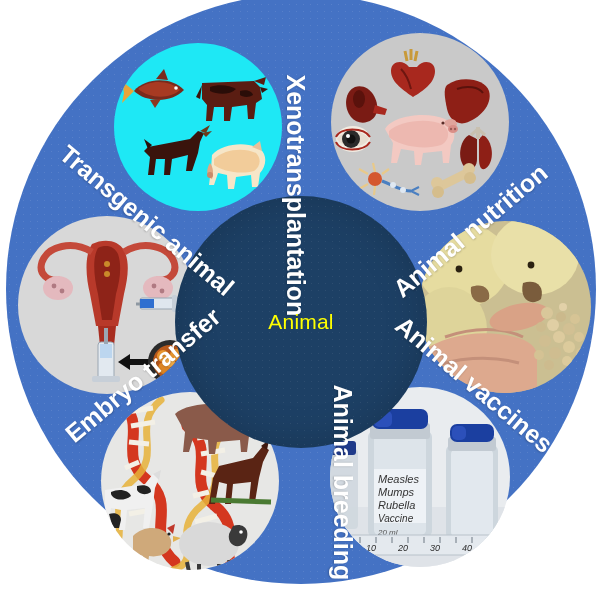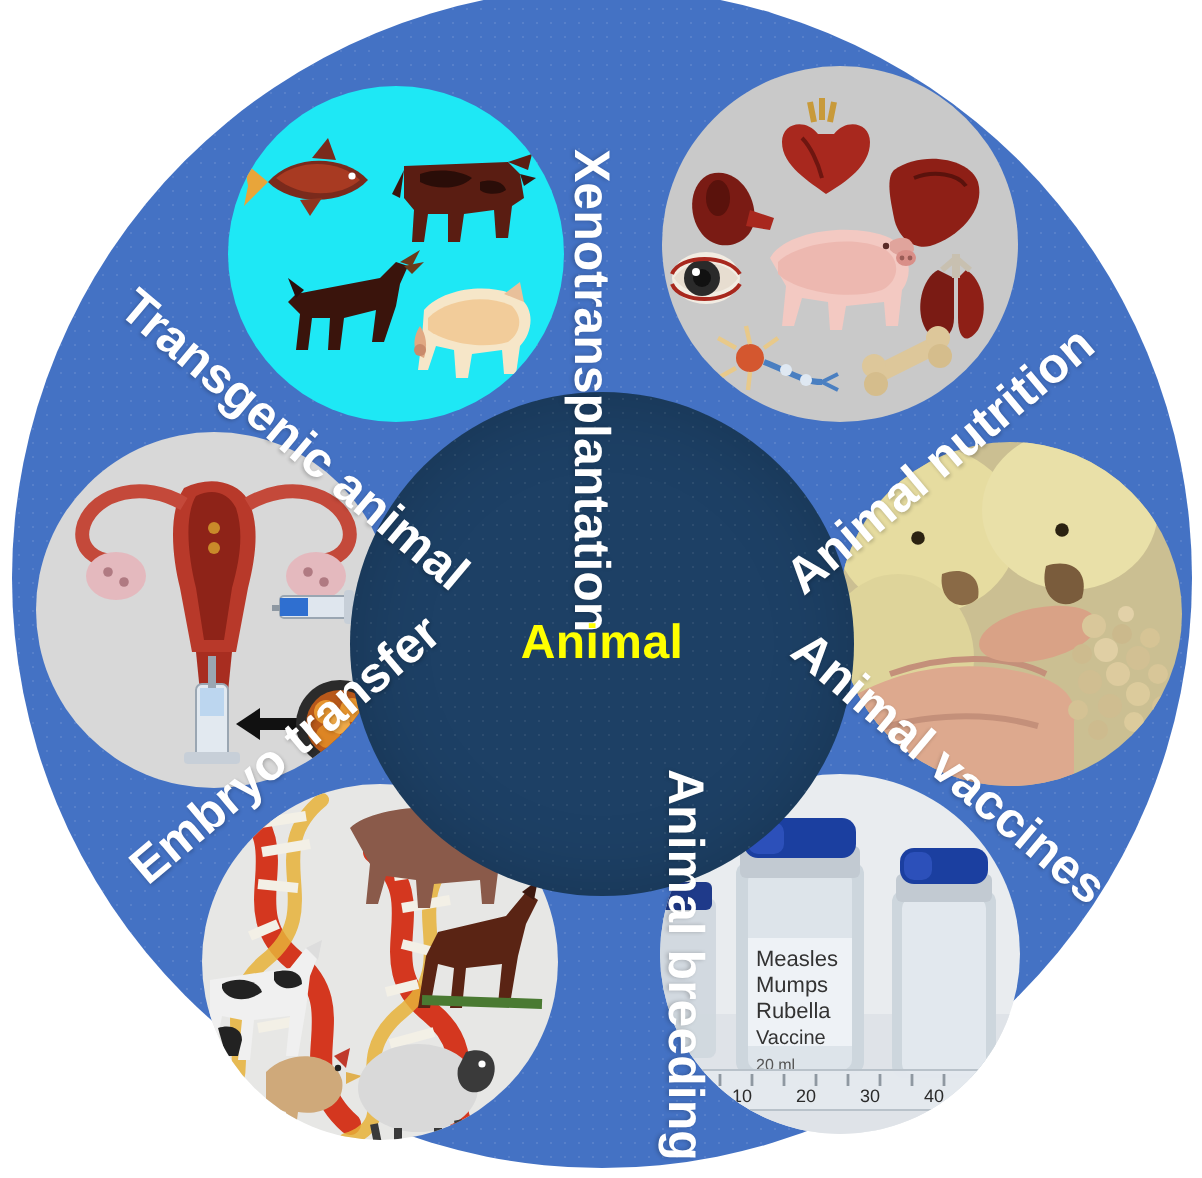--- a/index.html
+++ b/index.html
@@ -29,27 +29,27 @@
     display:flex;align-items:center;justify-content:center;
     box-shadow:inset 0 0 40px rgba(0,0,0,.18);
   }
   .inner-disc::after{
     content:"";position:absolute;inset:0;border-radius:50%;
     background-image:radial-gradient(rgba(255,255,255,.07) 0.6px, transparent 0.7px);
     background-size:7px 7px;
   }
   .hub-text{
     position:relative;z-index:3;
-    color:#ffff00;font-weight:bold;font-size:24px;line-height:1.22;
+    color:#ffff00;font-weight:normal;font-size:21px;line-height:1.22;
     text-align:center;letter-spacing:.2px;
   }
 
   
   .bubble{
-    position:absolute;border-radius:50%;overflow:hidden;
+    position:absolute;border-radius:50%;overflow:hidden;font-style:italic;
   }
   .bubble svg{display:block;width:100%;height:100%;}
 
   
   #bub-transgenic { left:114px; top:43px;  width:168px; height:168px; }
   #bub-xeno       { left:331px; top:33px;  width:178px; height:178px; }
   #bub-nutrition  { left:419px; top:221px; width:172px; height:172px; }
   #bub-vaccines   { left:330px; top:387px; width:180px; height:180px; }
   #bub-breeding   { left:101px; top:392px; width:178px; height:178px; }
   #bub-embryo     { left:18px;  top:216px; width:178px; height:178px; }

